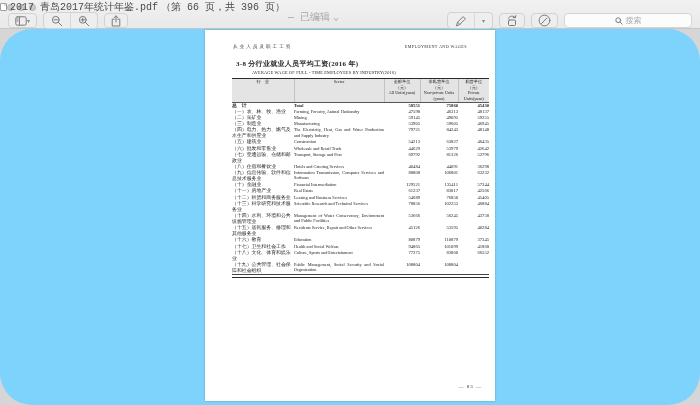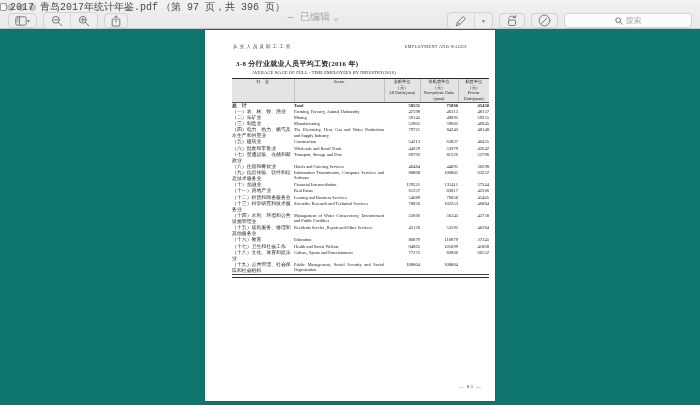--- a/index.html
+++ b/index.html
@@ -40,21 +40,21 @@
   .tgroup .seg + .seg{border-left:0.5px solid #d8d8d8;}
   .spacer{flex:1;}
   svg.ic{stroke:#7a7a7a;fill:none;stroke-width:1;stroke-linecap:round;stroke-linejoin:round;display:block;}
   .chev{font-size:6px;color:#8a8a8a;line-height:1;}
   .searchbox{
     width:128px;height:15px;background:#fcfcfc;border:0.5px solid #d4d4d4;border-radius:4px;
     display:flex;align-items:center;justify-content:center;gap:3px;
     color:#ababab;font-size:8px;box-sizing:border-box;
   }
   
-  .content{position:absolute;left:0;top:29px;width:700px;height:376px;background:#0f766e;}
+  .content{position:absolute;left:0;top:29px;width:700px;height:376px;background:#7dd3fc;border-radius:32px;}
   .pdf-page{
     position:absolute;left:205px;top:1px;width:290px;height:371px;
     background:#ffffff;box-shadow:0 0 2px rgba(0,0,0,.25);
     font-family:"Liberation Serif","DejaVu Serif",serif;color:#1c1c1c;
   }
   .ph-cn{position:absolute;left:28px;top:14px;font-size:4.6px;letter-spacing:2px;color:#333;}
   .ph-en{position:absolute;right:28px;top:14px;font-size:4.2px;letter-spacing:0.4px;color:#333;}
   .doc-title{position:absolute;left:31px;top:29px;font-size:7px;font-weight:bold;letter-spacing:0.3px;}
   .doc-subtitle{position:absolute;left:47px;top:40px;font-size:4.3px;letter-spacing:0.2px;color:#222;}
   .tbl-wrap{position:absolute;left:27px;top:48px;width:257px;}
@@ -82,21 +82,21 @@
 <div class="chrome">
   <div class="traffic">
     <div class="light"></div>
     <div class="light"></div>
     <div class="light"></div>
   </div>
 
   <div class="titlebar">
     <span class="doc-ico"></span>
     <span>2017 青岛2017年统计年鉴.pdf</span>
-    <span>（第 97 页，共 396 页）</span>
+    <span>（第 66 页，共 396 页）</span>
     <span class="title-dim">— 已编辑</span>
     <span class="title-dim">⌄</span>
   </div>
 
   <div class="toolbar">
     <div class="tbtn">
       <svg class="ic" width="12" height="10" viewBox="0 0 12 10">
         <rect x="0.8" y="0.8" width="10.4" height="8.4" rx="1.5"></rect>
         <line x1="4.4" y1="0.8" x2="4.4" y2="9.2"></line>
         <line x1="2" y1="3" x2="3" y2="3"></line>

